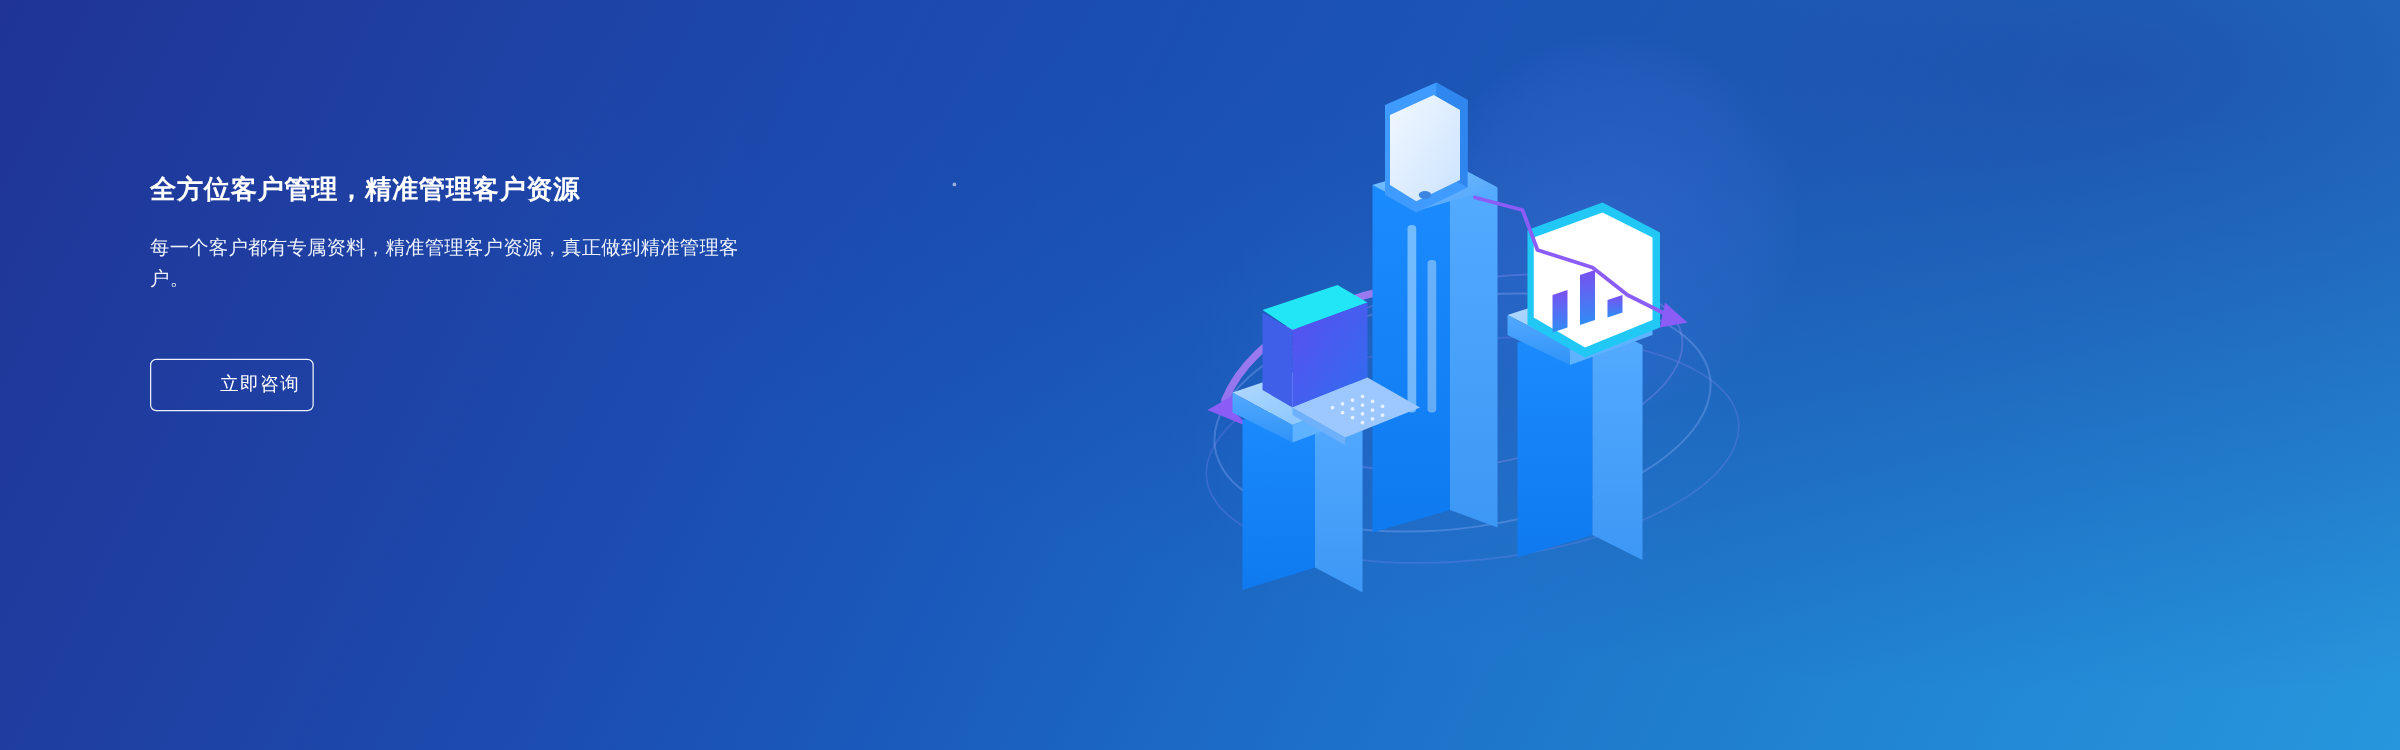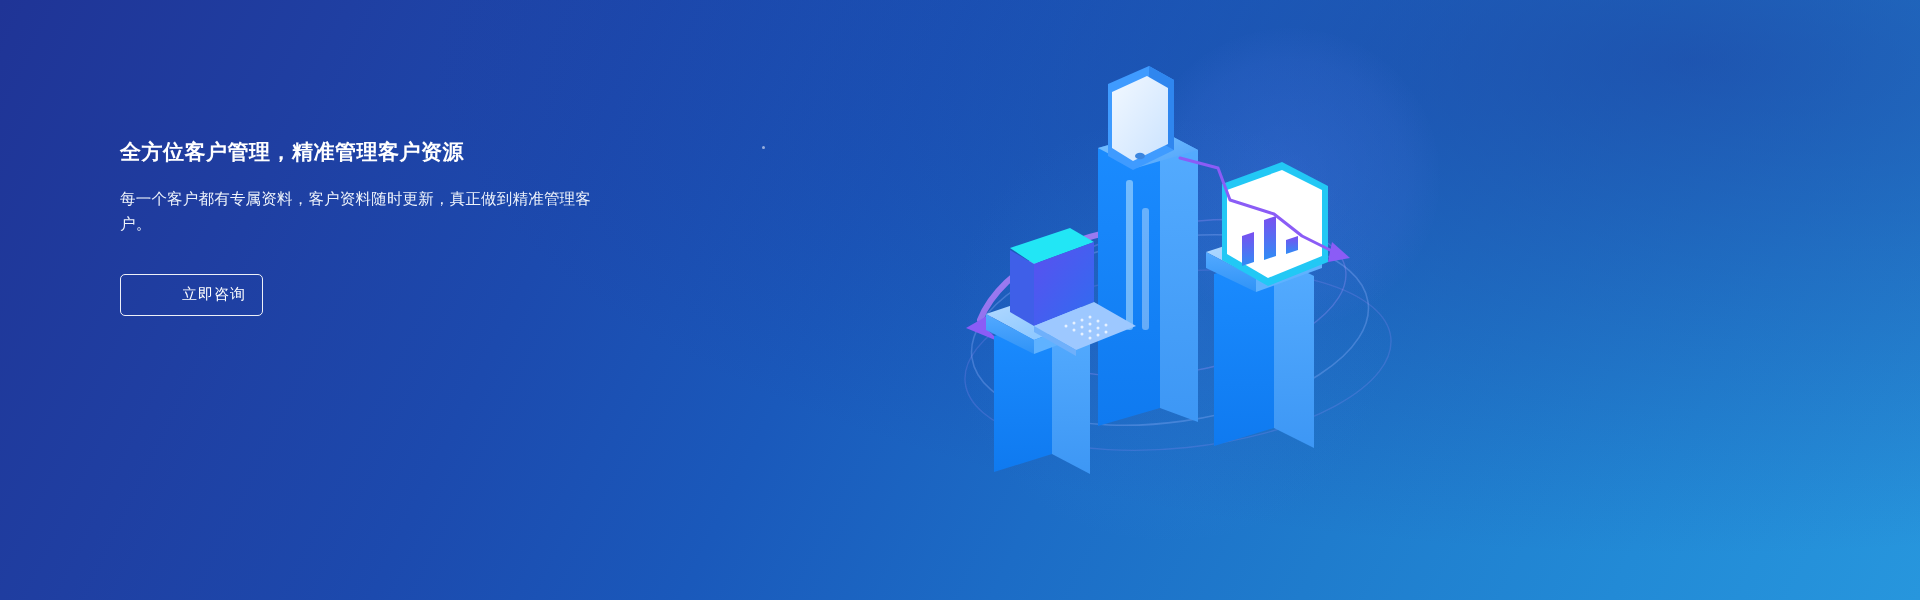--- a/index.html
+++ b/index.html
@@ -45,21 +45,21 @@
   .headline {
     font-size:21px; font-weight:bold; color:#ffffff;
     letter-spacing:0.5px; line-height:1.3; white-space:nowrap;
   }
   .subcopy {
     margin-top:21px; font-size:15.5px; color:#eef3fb;
     line-height:1.62; width:478px; letter-spacing:0.2px;
   }
   .cta {
     display:inline-flex; align-items:center; justify-content:center;
-    margin-top:37px; width:143px; height:42px;
+    margin-top:50px; width:131px; height:42px;
     border:1px solid rgba(255,255,255,0.92); border-radius:5px;
     color:#ffffff; font-size:15px; letter-spacing:1px;
     background:transparent; cursor:pointer;padding-left:45px;
   }
 
   
   .art { position:absolute; left:930px; top:30px; width:470px; height:450px; }
   .art svg { display:block; width:100%; height:100%; overflow:visible; }
 </style>
 </head>
@@ -67,21 +67,21 @@
 
 <div class="banner">
 
   <div class="bg-glow"></div>
   <div class="bg-glow-2"></div>
   <div class="spark"></div>
 
   <div class="copy">
     <h1 class="headline">全方位客户管理，精准管理客户资源</h1>
 
-    <p class="subcopy">每一个客户都有专属资料，客户资料随时更新，真正做到精准管理客户。</p>
+    <p class="subcopy">每一个客户都有专属资料，精准管理客户资源，真正做到精准管理客户。</p>
 
     <button class="cta">立即咨询</button>
   </div>
 
   <div class="art">
     <svg viewBox="0 0 470 450" xmlns="http://www.w3.org/2000/svg">
       <defs>
         <linearGradient id="gPillarFront" x1="0" y1="0" x2="0" y2="1">
           <stop offset="0%" stop-color="#1b8cff"></stop>
           <stop offset="100%" stop-color="#0f7af0"></stop>

